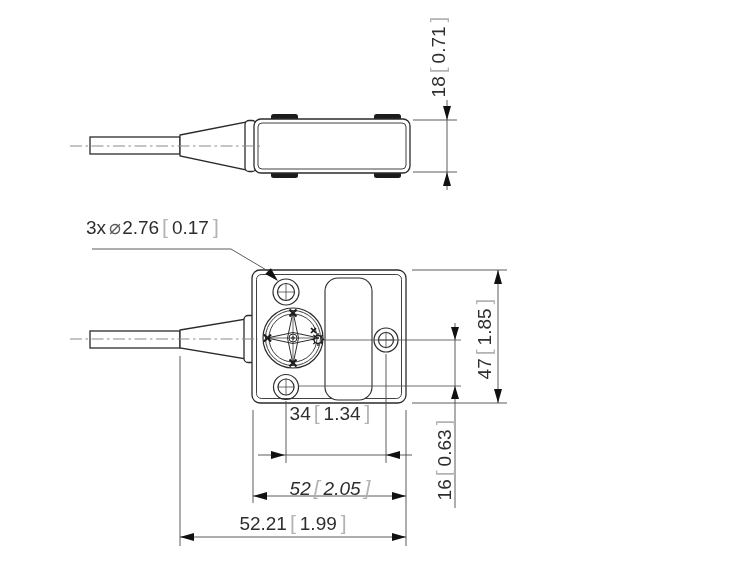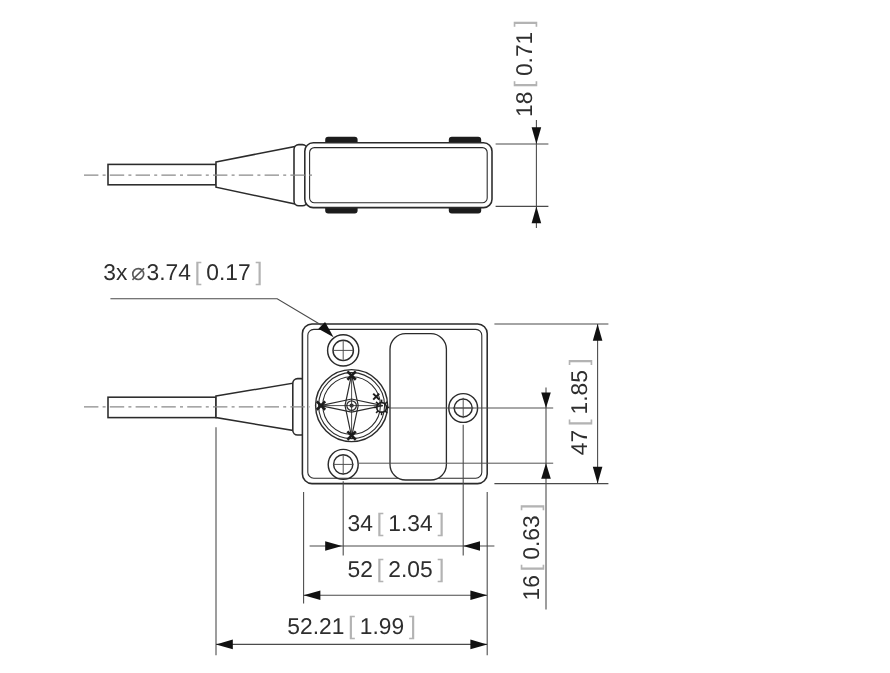--- a/index.html
+++ b/index.html
@@ -163,40 +163,40 @@
 
       <polygon points="455,340 451,327 459,327"></polygon>
       <polygon points="455,386 451,399 459,399"></polygon>
 
       <polygon points="498,270 494,284 502,284"></polygon>
       <polygon points="498,403 494,389 502,389"></polygon>
     </g>
   </svg>
 
   <div class="note" style="left:86px; top:216px;">
-    <span>3x</span><span class="dia">⌀</span><span>3.74</span><span class="br br-o">[</span><span>0.17</span><span class="br br-c">]</span>
+    <span>3x</span><span class="dia">⌀</span><span>2.76</span><span class="br br-o">[</span><span>0.17</span><span class="br br-c">]</span>
   </div>
 
   <div class="dim rot" style="left:437px; top:57px;">
     <span>18</span><span class="br br-o">[</span><span>0.71</span><span class="br br-c">]</span>
   </div>
 
   <div class="dim rot" style="left:483px; top:339px;">
     <span>47</span><span class="br br-o">[</span><span>1.85</span><span class="br br-c">]</span>
   </div>
 
   <div class="dim rot" style="left:443px; top:460px;">
     <span>16</span><span class="br br-o">[</span><span>0.63</span><span class="br br-c">]</span>
   </div>
 
-  <div class="dim" style="left:330px; top:436px;">
+  <div class="dim" style="left:330px; top:412px;">
     <span>34</span><span class="br br-o">[</span><span>1.34</span><span class="br br-c">]</span>
   </div>
 
-  <div class="dim" style="left:330px; top:474px;">
+  <div class="dim" style="left:330px; top:487px;font-style:italic;">
     <span>52</span><span class="br br-o">[</span><span>2.05</span><span class="br br-c">]</span>
   </div>
 
   <div class="dim" style="left:293px; top:522px;">
     <span>52.21</span><span class="br br-o">[</span><span>1.99</span><span class="br br-c">]</span>
   </div>
 
 </div>
 
 </body></html>

